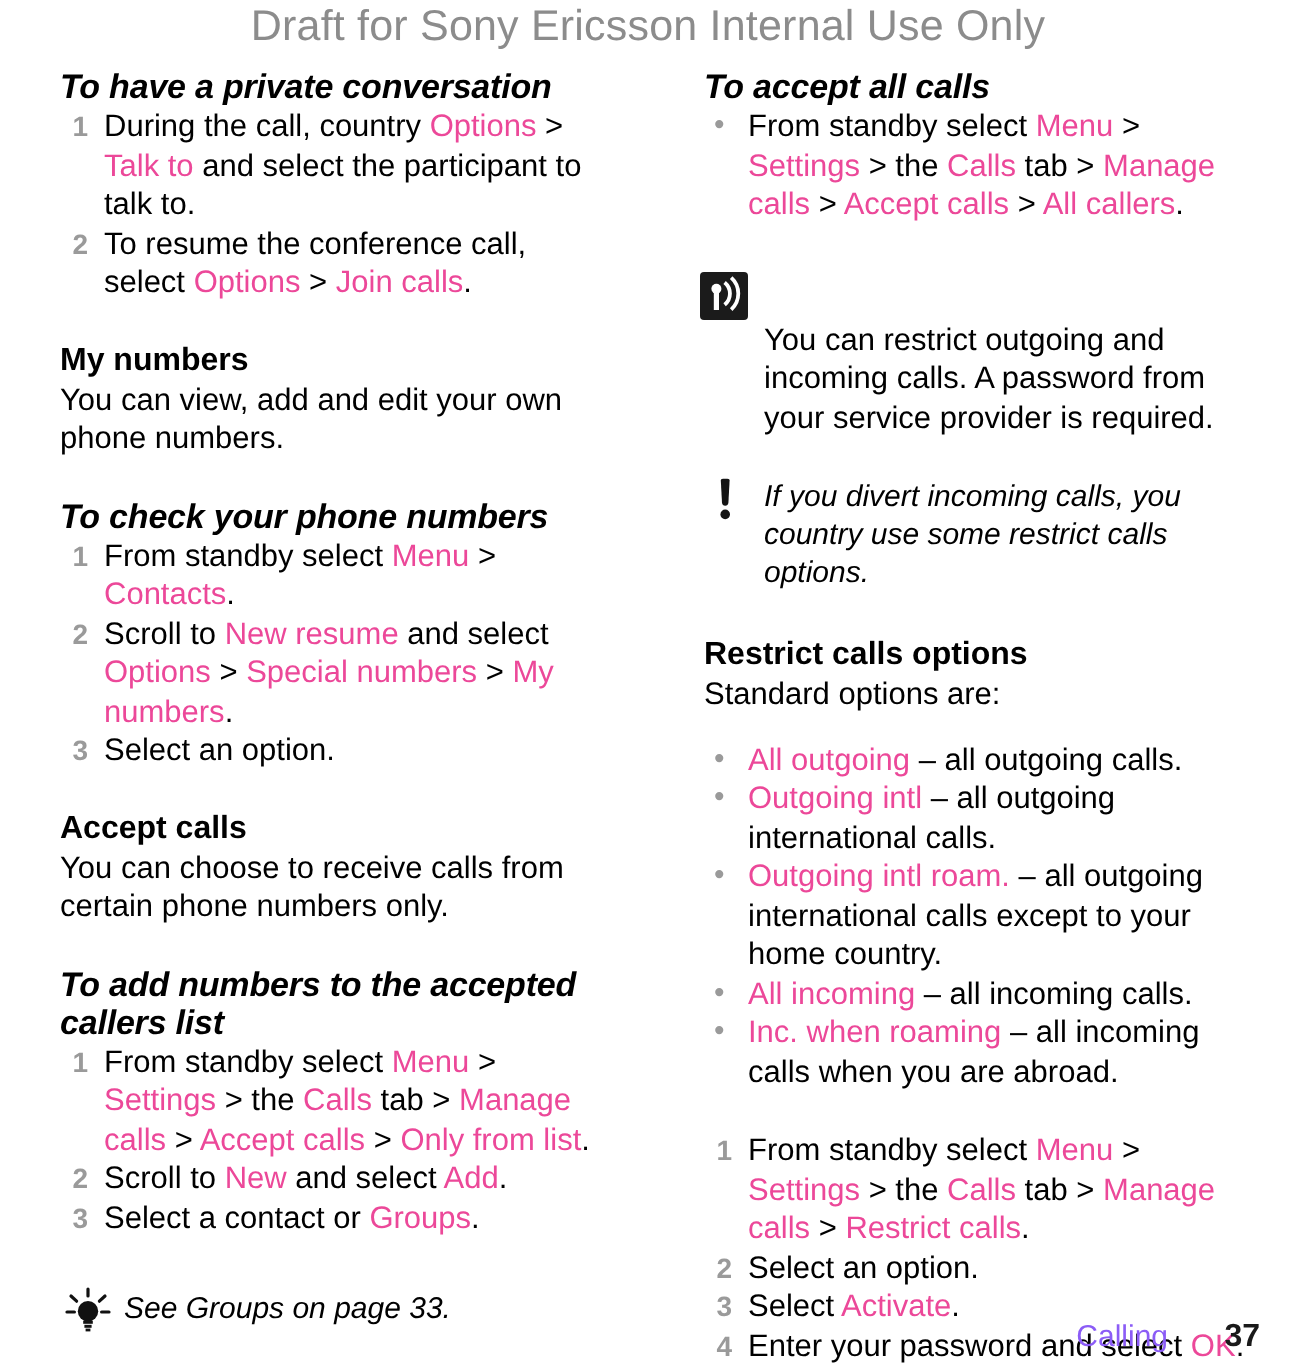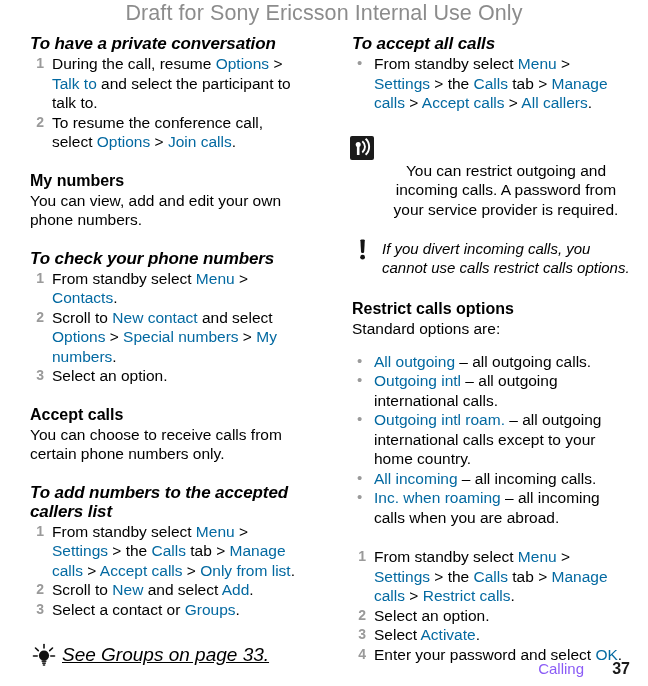--- a/index.html
+++ b/index.html
@@ -121,45 +121,44 @@
   }
   ul.bul > li::before {
     content: "\2022";
     position: absolute;
     left: 5px;
     top: -1px;
     color: #9a9a9a;
     font-size: 15px;
   }
 
-  .r { color: #0369a1; }
+  .r { color: #ec4899; }
   .gt { color: #000000; }
 
   
   .note {
     position: relative;
     padding-left: 30px;
     font-size: 15px;
     font-style: italic;
     line-height: 19px;
   }
   .note-icon {
     position: absolute;
     left: 2px;
     top: 0px;
     width: 20px;
     height: 22px;
   }
   .tip {
     position: relative;
     padding-left: 32px;
-    font-size: 19px;
+    font-size: 15px;
     font-style: italic;
     line-height: 19px;
-    text-decoration: underline;
   }
   .tip-icon {
     position: absolute;
     left: 0px;
     top: -2px;
     width: 28px;
     height: 24px;
   }
 
   
@@ -171,21 +170,21 @@
   .chapter-icon {
     position: absolute;
     left: -2px;
     top: 1px;
     width: 24px;
     height: 24px;
     background: #1b1b1b;
     border-radius: 2px;
   }
   .chapter-icon svg { display: block; }
-  .after-icon-body { padding-left: 30px; text-align: center; }
+  .after-icon-body { padding-left: 30px; }
 
   
   .footer {
     position: absolute;
     bottom: 8px;
     right: 18px;
     display: flex;
     align-items: baseline;
     gap: 22px;
   }
@@ -207,35 +206,35 @@
 <div class="page">
 
   <div class="draft-banner">Draft for Sony Ericsson Internal Use Only</div>
 
   <div class="columns">
 
     <div class="col col-left">
 
       <h3 class="proc">To have a private conversation</h3>
       <ol class="steps">
-          <li><span class="gt">During the call, resume </span><span class="r">Options</span><span class="gt"> &gt; </span><span class="r">Talk to</span><span class="gt"> and select the participant to talk to.</span></li>
+          <li><span class="gt">During the call, country </span><span class="r">Options</span><span class="gt"> &gt; </span><span class="r">Talk to</span><span class="gt"> and select the participant to talk to.</span></li>
           <li><span class="gt">To resume the conference call, select </span><span class="r">Options</span><span class="gt"> &gt; </span><span class="r">Join calls</span><span class="gt">.</span></li>
         </ol>
 
       <div class="spacer-lg"></div>
 
       <h3 class="sect">My numbers</h3>
       <p class="body">You can view, add and edit your own phone numbers.</p>
 
       <div class="spacer-lg"></div>
 
       <h3 class="proc">To check your phone numbers</h3>
       <ol class="steps">
           <li><span class="gt">From standby select </span><span class="r">Menu</span><span class="gt"> &gt; </span><span class="r">Contacts</span><span class="gt">.</span></li>
-          <li><span class="gt">Scroll to </span><span class="r">New contact</span><span class="gt"> and select </span><span class="r">Options</span><span class="gt"> &gt; </span><span class="r">Special numbers</span><span class="gt"> &gt; </span><span class="r">My numbers</span><span class="gt">.</span></li>
+          <li><span class="gt">Scroll to </span><span class="r">New resume</span><span class="gt"> and select </span><span class="r">Options</span><span class="gt"> &gt; </span><span class="r">Special numbers</span><span class="gt"> &gt; </span><span class="r">My numbers</span><span class="gt">.</span></li>
           <li><span class="gt">Select an option.</span></li>
         </ol>
 
       <div class="spacer-lg"></div>
 
       <h3 class="sect">Accept calls</h3>
       <p class="body">You can choose to receive calls from certain phone numbers only.</p>
 
       <div class="spacer-lg"></div>
 
@@ -292,21 +291,21 @@
 
       <div style="height:20px"></div>
 
       <div class="note">
         <span class="note-icon">
           <svg width="20" height="22" viewBox="0 0 20 22" xmlns="http://www.w3.org/2000/svg">
             <path d="M6.4 1.2 C6.4 0.6 7.0 0.4 8.6 0.4 C10.2 0.4 10.8 0.6 10.8 1.2 L10.2 12.4 C10.1 13.4 9.5 13.9 8.6 13.9 C7.7 13.9 7.1 13.4 7.0 12.4 Z" fill="#141414"></path>
             <circle cx="8.6" cy="18.2" r="2.4" fill="#141414"></circle>
           </svg>
         </span>
-        <span>If you divert incoming calls, you cannot use calls restrict calls options.</span>
+        <span>If you divert incoming calls, you country use some restrict calls options.</span>
       </div>
 
       <div style="height:22px"></div>
 
       <h3 class="sect">Restrict calls options</h3>
       <p class="body">Standard options are:</p>
 
       <div class="spacer-md"></div>
 
       <ul class="bul">

